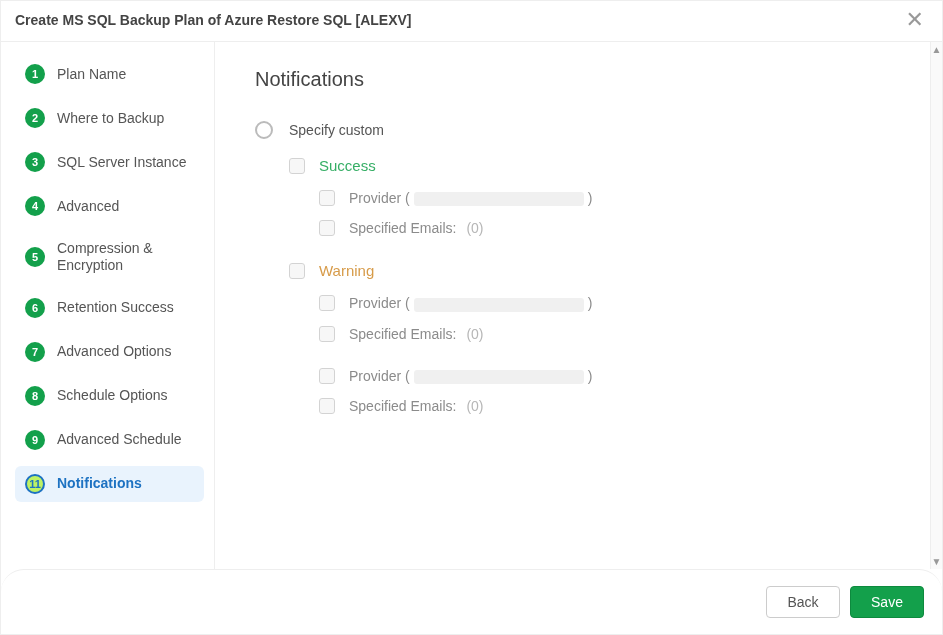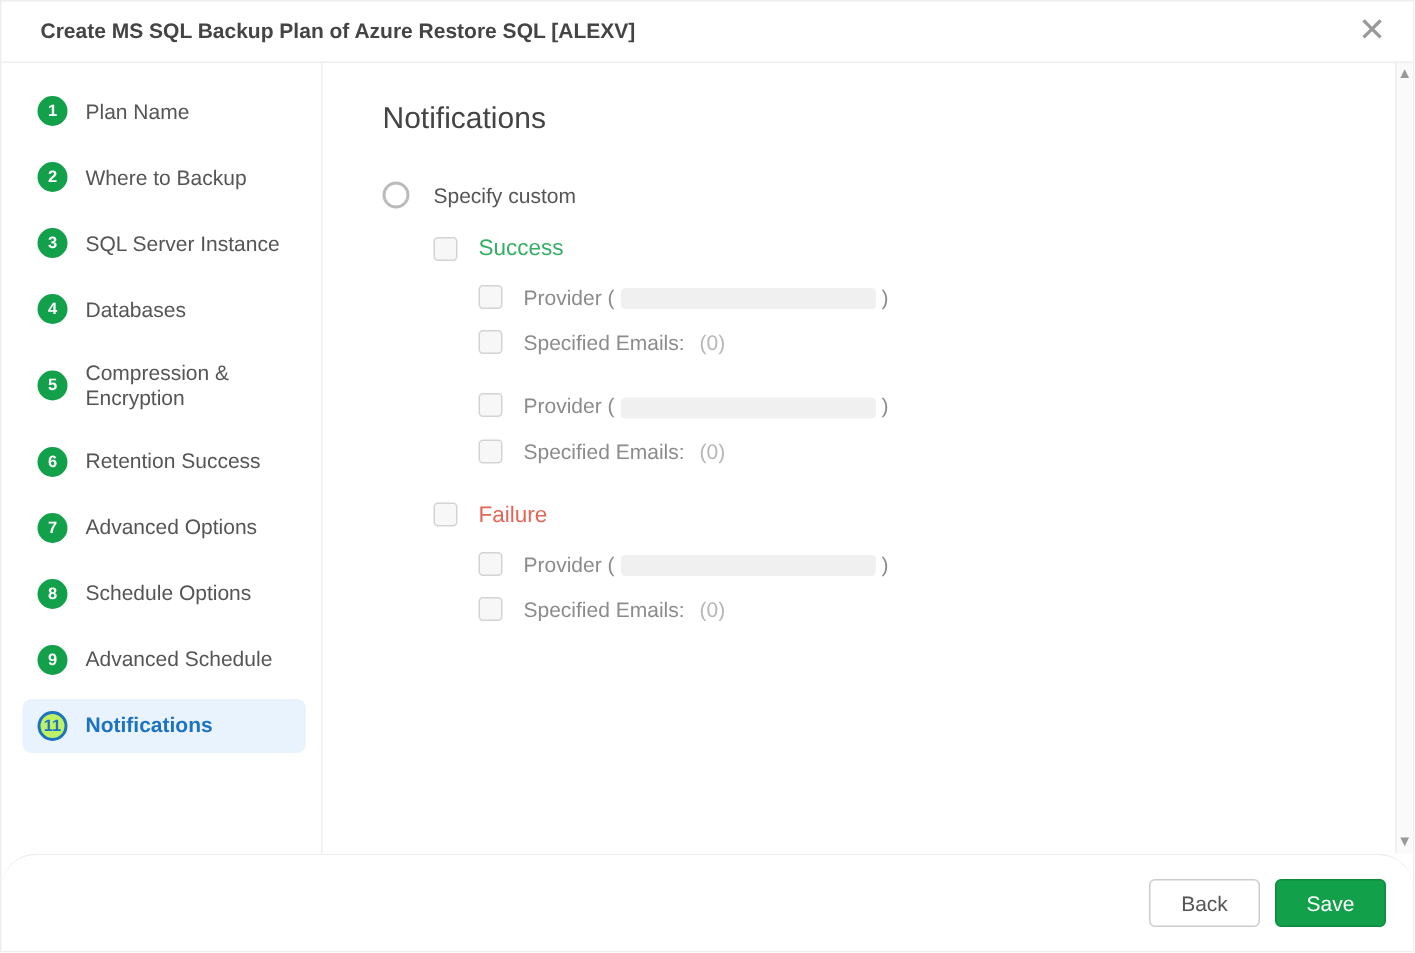--- a/index.html
+++ b/index.html
@@ -1,18 +1,18 @@
 <!DOCTYPE html>
 <html><head>
 <meta charset="utf-8">
 <style>
   * { box-sizing: border-box; margin: 0; padding: 0; }
   html, body { height: 100%; font-family: "Segoe UI", Arial, sans-serif; font-size: 14px; color: #555; background: #fff; }
   .dialog { width: 943px; height: 635px; display: flex; flex-direction: column; border: 1px solid #eee; }
-  .titlebar { display: flex; align-items: center; justify-content: space-between; padding: 8px 14px 10px 26px; border-bottom: 1px solid #eee; text-align: center; }
+  .titlebar { display: flex; align-items: center; justify-content: space-between; padding: 8px 14px 10px 14px; border-bottom: 1px solid #eee; text-align: center; }
   .titlebar-title { font-weight: 600; color: #444; font-size: 14px; }
   .close-btn { color: #999; font-size: 22px; line-height: 1; cursor: pointer; padding: 0 4px; user-select: none; }
   .body { display: flex; flex: 1; min-height: 0; position: relative; }
   .scroll-gutter { width: 12px; background: #fafafa; border-left: 1px solid #eee; display: flex; flex-direction: column; align-items: center; }
   .scroll-arrow { color: #999; font-size: 10px; padding: 2px 0; user-select: none; }
   .scroll-track { flex: 1; }
   .sidebar { width: 214px; border-right: 1px solid #eee; padding: 14px 10px 14px 14px; overflow-y: auto; }
   .step { display: flex; align-items: center; padding: 8px 10px; border-radius: 6px; margin-bottom: 8px; cursor: pointer; }
   .step.active { background: #e9f3fd; }
   .step-num { width: 20px; height: 20px; border-radius: 50%; display: flex; align-items: center; justify-content: center; font-size: 11px; font-weight: 600; margin-right: 12px; flex-shrink: 0; }
@@ -64,21 +64,21 @@
       <div class="step done">
         <div class="step-num">2</div>
         <div class="step-label">Where to Backup</div>
       </div>
       <div class="step done">
         <div class="step-num">3</div>
         <div class="step-label">SQL Server Instance</div>
       </div>
       <div class="step done">
         <div class="step-num">4</div>
-        <div class="step-label">Databases</div>
+        <div class="step-label">Advanced</div>
       </div>
       <div class="step done">
         <div class="step-num">5</div>
         <div class="step-label">Compression &amp; Encryption</div>
       </div>
       <div class="step done">
         <div class="step-num">6</div>
         <div class="step-label">Retention Success</div>
       </div>
       <div class="step done">
@@ -123,40 +123,40 @@
           </div>
           <div class="sub-row">
             <span class="checkbox"></span>
             <span class="sub-label">Specified Emails:</span>
             <span class="count-badge">(0)</span>
           </div>
         </div>
       </div>
 
       <div class="nested-group">
+        <div class="group-header">
+          <span class="checkbox"></span>
+          <span class="group-title title-warning">Warning</span>
+        </div>
         <div class="sub-rows">
           <div class="sub-row">
             <span class="checkbox"></span>
             <span class="sub-label">
               <span>Provider (</span><span class="placeholder-bar"></span><span>)</span>
             </span>
           </div>
           <div class="sub-row">
             <span class="checkbox"></span>
             <span class="sub-label">Specified Emails:</span>
             <span class="count-badge">(0)</span>
           </div>
         </div>
       </div>
 
       <div class="nested-group">
-        <div class="group-header">
-          <span class="checkbox"></span>
-          <span class="group-title title-failure">Failure</span>
-        </div>
         <div class="sub-rows">
           <div class="sub-row">
             <span class="checkbox"></span>
             <span class="sub-label">
               <span>Provider (</span><span class="placeholder-bar"></span><span>)</span>
             </span>
           </div>
           <div class="sub-row">
             <span class="checkbox"></span>
             <span class="sub-label">Specified Emails:</span>

